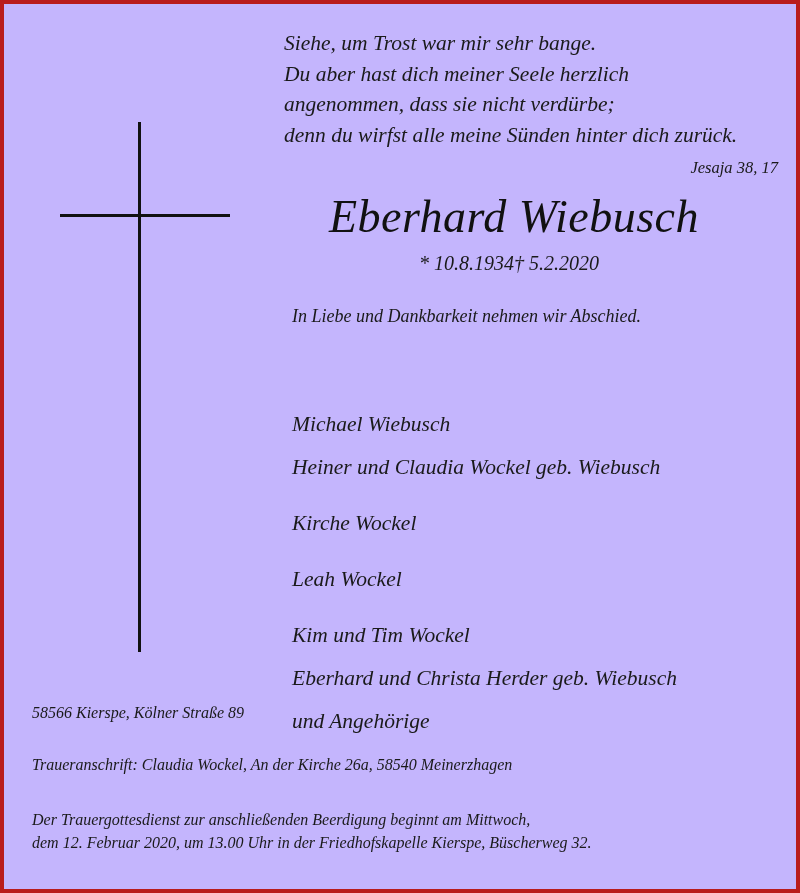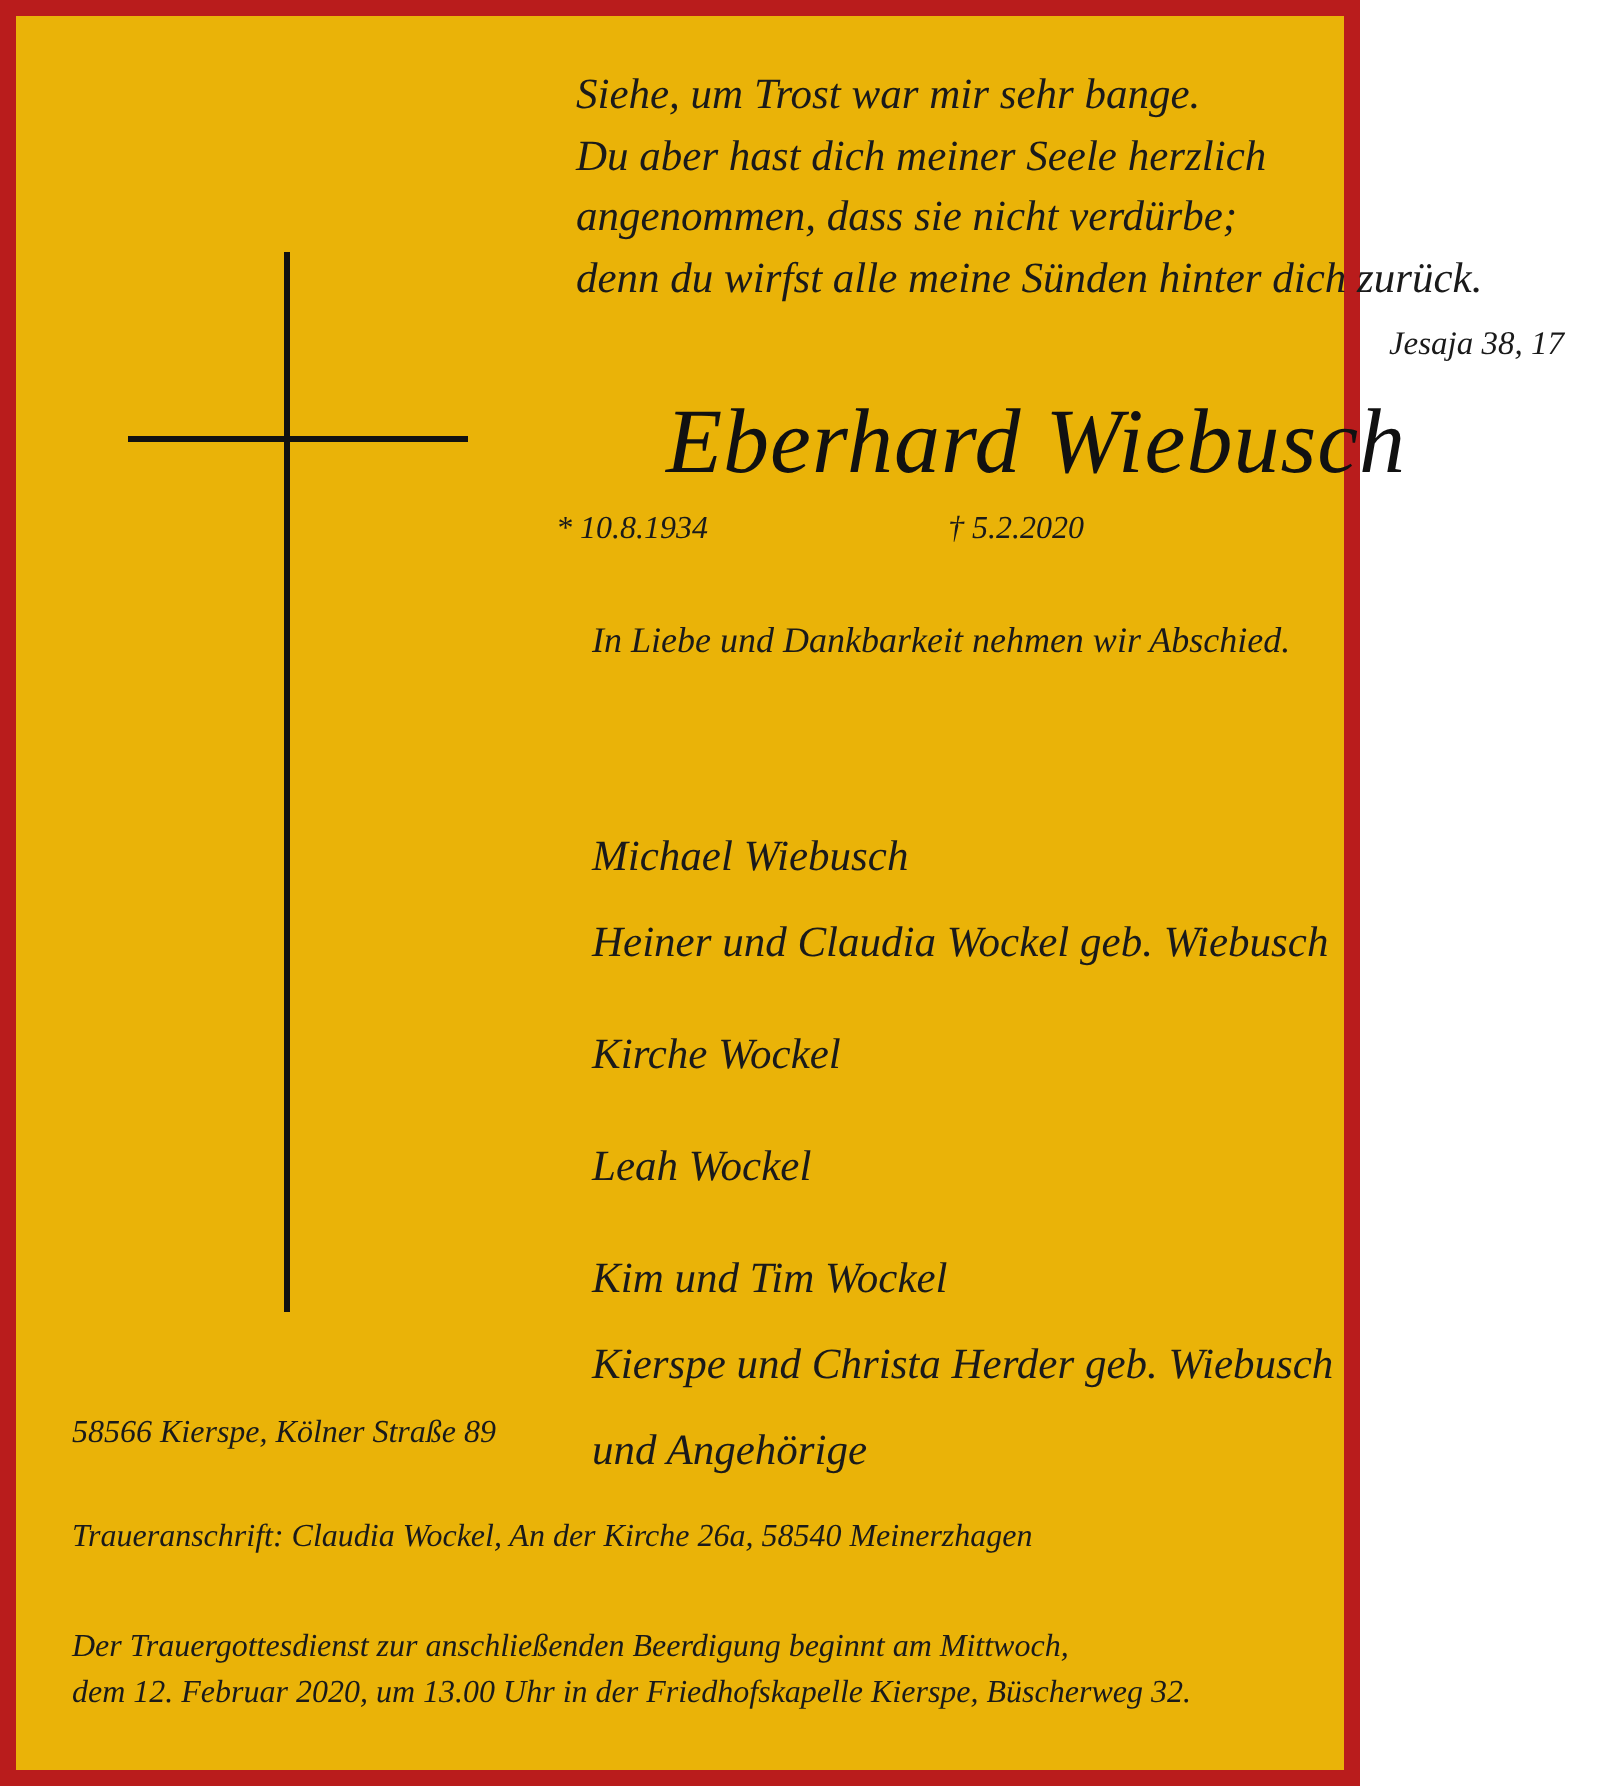--- a/index.html
+++ b/index.html
@@ -10,24 +10,24 @@
   body {
     width: 800px;
     height: 893px;
     font-family: "Liberation Serif", serif;
     color: #1a1a1a;
     overflow: hidden;
   }
   .obituary {
     position: relative;
     box-sizing: border-box;
-    width: 680px;
+    width: 800px;
     height: 893px;
-    border: 8px solid #b91c1c;
-    background: #eab308;
+    border: 4px solid #b91c1c;
+    background: #c4b5fd;
     padding: 0;
   }
   .inner {
     position: relative;
     width: 100%;
     height: 100%;
     box-sizing: border-box;
   }
 
   
@@ -91,23 +91,23 @@
     color: #111111;
   }
 
   
   .dates {
     position: absolute;
     left: 270px;
     top: 248px;
     width: 470px;
     font-style: italic;
-    font-size: 16px;
+    font-size: 20px;
     display: flex;
-    gap: 120px;
+    justify-content: center;
   }
 
   
   .farewell {
     position: absolute;
     left: 288px;
     top: 302px;
     font-style: italic;
     font-size: 18px;
   }
@@ -177,21 +177,21 @@
     </div>
 
     <div class="farewell">In Liebe und Dankbarkeit nehmen wir Abschied.</div>
 
     <div class="mourners">
       <div class="m-item">Michael Wiebusch</div>
       <div class="m-item gap-before">Heiner und Claudia Wockel geb. Wiebusch</div>
       <div class="m-item">Kirche Wockel</div>
       <div class="m-item">Leah Wockel</div>
       <div class="m-item">Kim und Tim Wockel</div>
-      <div class="m-item gap-before">Kierspe und Christa Herder geb. Wiebusch</div>
+      <div class="m-item gap-before">Eberhard und Christa Herder geb. Wiebusch</div>
       <div class="m-item gap-before">und Angehörige</div>
     </div>
 
     <div class="footer">
       <div class="address">58566 Kierspe, Kölner Straße 89</div>
       <div class="contact">Traueranschrift: Claudia Wockel, An der Kirche 26a, 58540 Meinerzhagen</div>
       <div class="service">
         <div class="svc-line">Der Trauergottesdienst zur anschließenden Beerdigung beginnt am Mittwoch,</div>
         <div class="svc-line">dem 12. Februar 2020, um 13.00 Uhr in der Friedhofskapelle Kierspe, Büscherweg 32.</div>
       </div>

